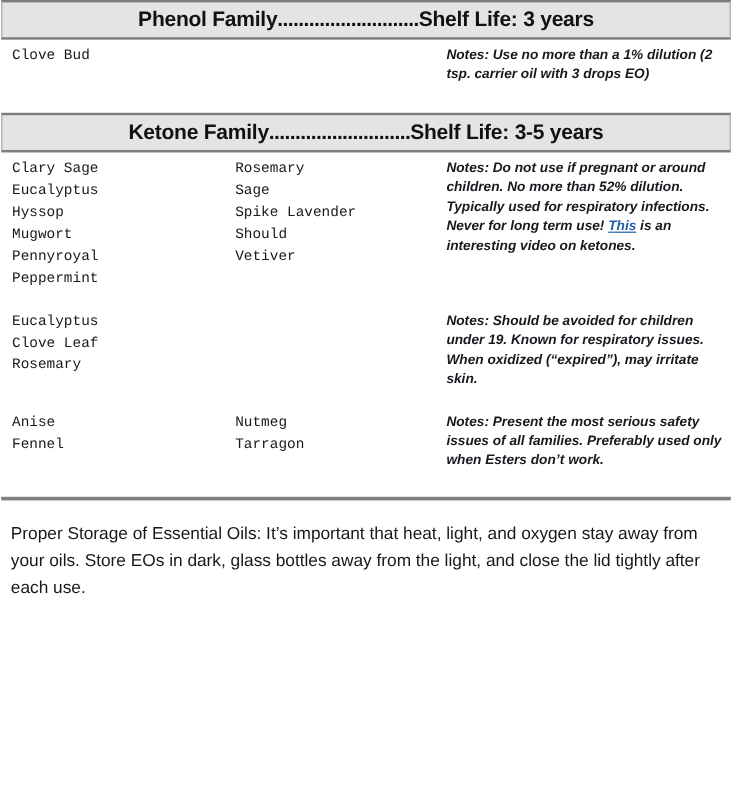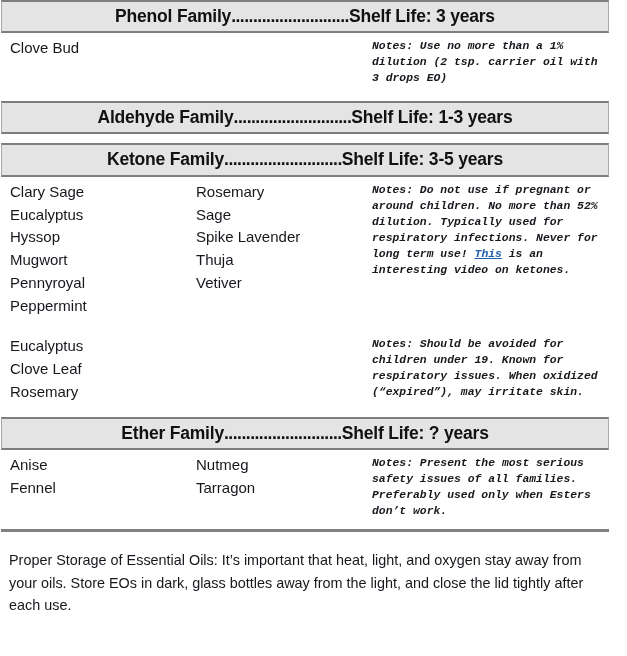--- a/index.html
+++ b/index.html
@@ -17,21 +17,21 @@
   .page {
     width: 627px;
     height: 656px;
     position: relative;
     background: #ffffff;
     box-sizing: border-box;
   }
   
   .eo-table {
     width: 608px;
-    margin: 0 0 4px 1px;
+    margin: 0 0 16px 1px;
     border-collapse: collapse;
   }
 
   .family-header-row td {
     padding: 0;
   }
   .family-header {
     background: #e4e4e4;
     border-top: 2px solid #7d7d7d;
     border-bottom: 2px solid #7d7d7d;
@@ -64,32 +64,32 @@
   }
   .col-oils-1, .col-oils-2 {
     width: 186px;
   }
   .col-oils-2 {
     width: 177px;
   }
   .col-notes {
     width: 245px;
     border-left: 1px solid #b4b4b4;
-    font-family: Liberation Mono, monospace;
   }
   .oil-list {
     list-style: none;
     margin: 0;
     padding: 4px 0 4px 9px;
   }
   .oil-list li {
-    font-size: 15px;
+    font-size: 12px;
     line-height: 1.53;
     color: #16181d;
     white-space: nowrap;
+    font-family: Liberation Mono, monospace;
   }
   .notes {
     font-size: 11.4px;
     font-style: italic;
     font-weight: bold;
     line-height: 1.41;
     color: #16181d;
     padding: 5px 6px 6px 8px;
   }
   .notes .lbl { font-style: italic; font-weight: bold; }
@@ -141,25 +141,20 @@
           <ul class="oil-list"></ul>
         </td>
         <td class="col-notes">
           <div class="notes"><span class="lbl">Notes:</span><span> Use no more than a 1% dilution (2 tsp. carrier oil with 3 drops EO)</span></div>
         </td>
       </tr>
       <tr class="gap-row">
           <td colspan="3"></td>
         </tr>
 
-      <tr class="family-header-row">
-        <td colspan="3">
-          <div class="family-header"><span>Aldehyde Family</span><span class="dots">...........................</span><span>Shelf Life: 1-3 years</span></div>
-        </td>
-      </tr>
       <tr class="gap-row">
           <td colspan="3"></td>
         </tr>
 
       <tr class="family-header-row">
         <td colspan="3">
           <div class="family-header"><span>Ketone Family</span><span class="dots">...........................</span><span>Shelf Life: 3-5 years</span></div>
         </td>
       </tr>
       <tr class="body-row">
@@ -171,21 +166,21 @@
             <li>Mugwort</li>
             <li>Pennyroyal</li>
             <li>Peppermint</li>
           </ul>
         </td>
         <td class="col-oils-2">
           <ul class="oil-list">
             <li>Rosemary</li>
             <li>Sage</li>
             <li>Spike Lavender</li>
-            <li>Thuja</li>
+            <li>Should</li>
             <li>Vetiver</li>
           </ul>
         </td>
         <td class="col-notes">
           <div class="notes"><span class="lbl">Notes:</span><span> Do not use if pregnant or around children. No more than 52% dilution. Typically used for respiratory infections. Never for long term use! </span><a class="link" href="#">This</a><span> is an interesting video on ketones.</span></div>
         </td>
       </tr>
       <tr class="gap-row">
           <td colspan="3"></td>
         </tr>
@@ -202,25 +197,20 @@
           <ul class="oil-list"></ul>
         </td>
         <td class="col-notes">
           <div class="notes"><span class="lbl">Notes:</span><span> Should be avoided for children under 19. Known for respiratory issues. When oxidized (“expired”), may irritate skin.</span></div>
         </td>
       </tr>
       <tr class="gap-row">
           <td colspan="3"></td>
         </tr>
 
-      <tr class="family-header-row">
-        <td colspan="3">
-          <div class="family-header"><span>Ether Family</span><span class="dots">...........................</span><span>Shelf Life: ? years</span></div>
-        </td>
-      </tr>
       <tr class="body-row">
         <td class="col-oils-1">
           <ul class="oil-list">
             <li>Anise</li>
             <li>Fennel</li>
           </ul>
         </td>
         <td class="col-oils-2">
           <ul class="oil-list">
             <li>Nutmeg</li>

